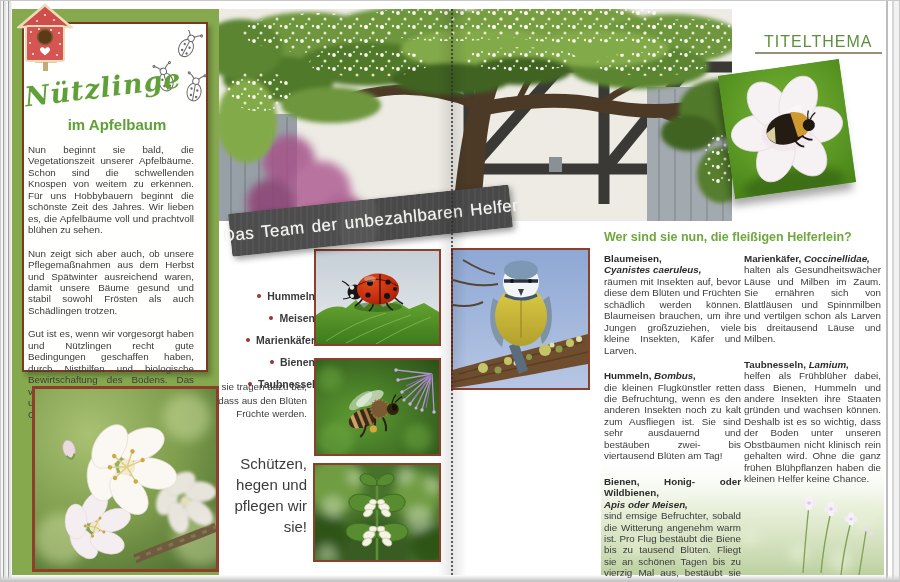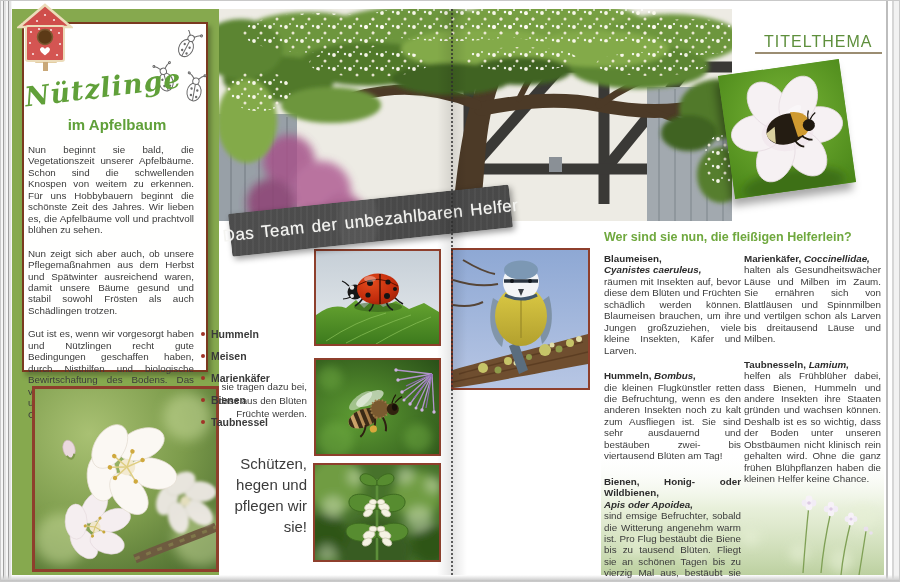--- a/index.html
+++ b/index.html
@@ -49,21 +49,21 @@
   .banner span{color:#f4f4f1;font-size:17px;letter-spacing:.5px;word-spacing:2px;
     text-shadow:0 0 1px rgba(255,255,255,.6);white-space:nowrap;}
 
   
   .fold-shadow{position:absolute;left:436px;top:8px;width:30px;height:566px;z-index:7;pointer-events:none;
     background:linear-gradient(90deg,rgba(0,0,0,0) 0,rgba(0,0,0,.10) 50%,rgba(0,0,0,0) 100%);}
   .fold-line{position:absolute;left:450px;top:8px;height:566px;width:0;z-index:8;
     border-left:2px dotted rgba(45,45,45,.75);}
 
   
-  .bullets{position:absolute;left:200px;top:289px;width:100px;z-index:4;margin-top:38px;}
+  .bullets{position:absolute;left:214px;top:289px;width:100px;text-align:right;z-index:4;}
   .bullets .row{margin-bottom:10px;font-size:10.5px;font-weight:600;color:#3a3a3a;white-space:nowrap;}
   .bullets .dot{display:inline-block;width:4px;height:4px;border-radius:50%;background:#a03327;
     vertical-align:middle;margin-right:6px;margin-bottom:2px;}
   .note1{position:absolute;left:206px;top:379px;width:100px;text-align:right;
     font-size:9.8px;line-height:1.4;color:#3b3b3b;z-index:4;}
   .note2{position:absolute;left:206px;top:452px;width:100px;text-align:right;
     font-size:15px;line-height:1.4;color:#3b3b3b;z-index:4;}
 
   
   .photo-ladybug{left:313px;top:248px;width:127px;height:97px;}
@@ -667,21 +667,21 @@
       <span class="a-latin block">Cyanistes caeruleus,</span>
       <div class="a-body">räumen mit Insekten auf, bevor diese dem Blüten und Früchten schädlich werden können. Blaumeisen brauchen, um ihre Jungen großzuziehen, viele kleine Insekten, Käfer und Larven.</div>
     </div>
     <div class="article">
       <span class="a-title">Hummeln,</span>
       <span class="a-latin">Bombus,</span>
       <div class="a-body">die kleinen Flugkünstler retten die Befruchtung, wenn es den anderen Insekten noch zu kalt zum Ausfliegen ist. Sie sind sehr ausdauernd und bestäuben zwei- bis viertausend Blüten am Tag!</div>
     </div>
     <div class="article">
       <span class="a-title">Bienen, Honig- oder Wildbienen,</span>
-      <span class="a-latin block">Apis oder Apoidea,</span>
+      <span class="a-latin block">Apis oder Meisen,</span>
       <div class="a-body">sind emsige Befruchter, sobald die Witterung angenehm warm ist. Pro Flug bestäubt die Biene bis zu tausend Blüten. Fliegt sie an schönen Tagen bis zu vierzig Mal aus, bestäubt sie ebenso viele Blüten wie die Hummel.</div>
     </div>
   </div>
 
   <div class="col col2">
     <div class="article">
       <span class="a-title">Marienkäfer,</span>
       <span class="a-latin">Coccinellidae,</span>
       <div class="a-body">halten als Gesundheitswächer Läuse und Milben im Zaum. Sie ernähren sich von Blattläusen und Spinnmilben und vertilgen schon als Larven bis dreitausend Läuse und Milben.</div>
     </div>

